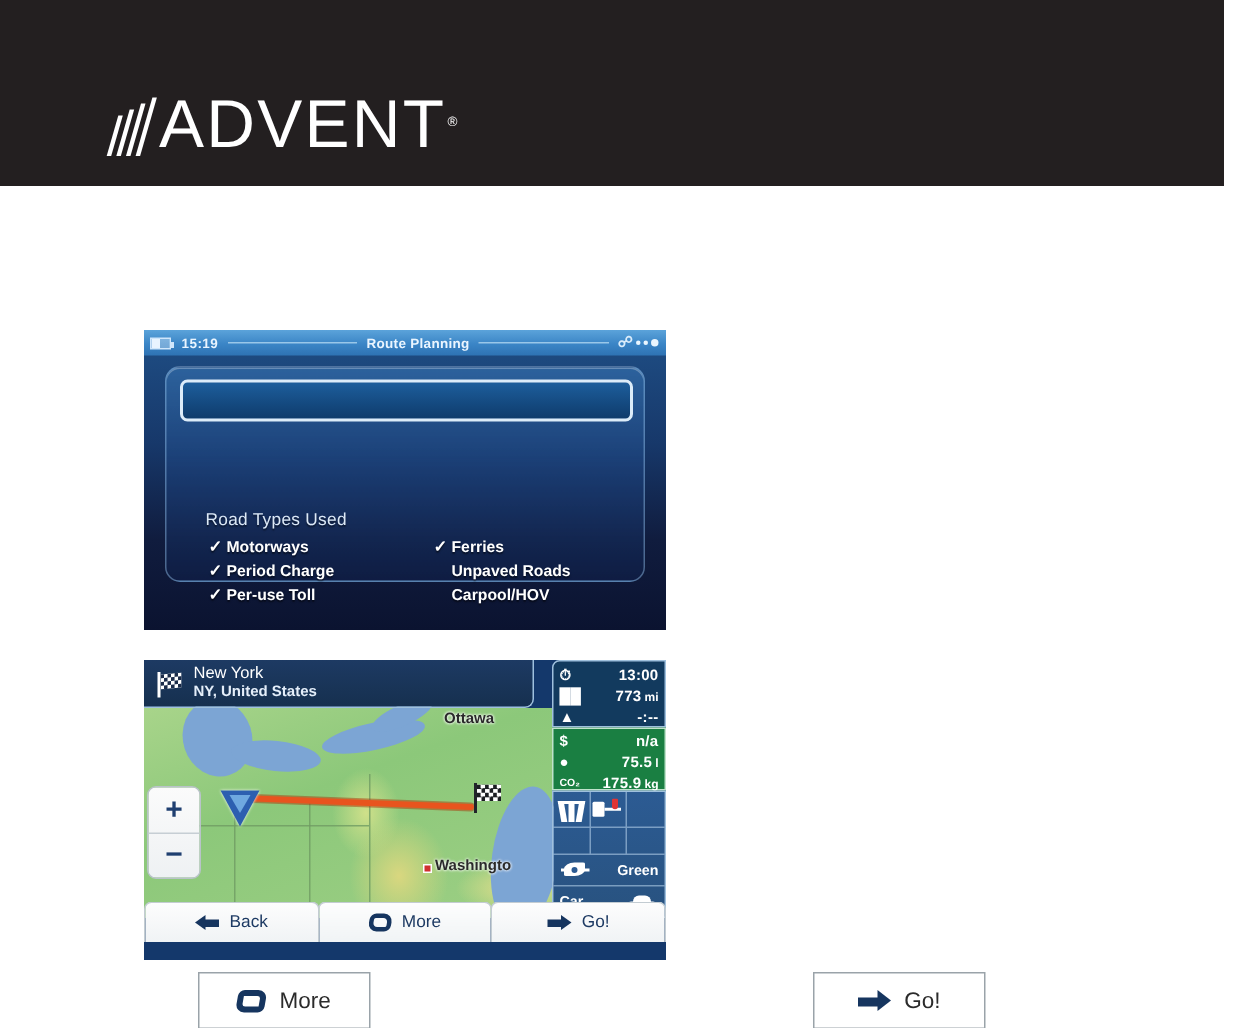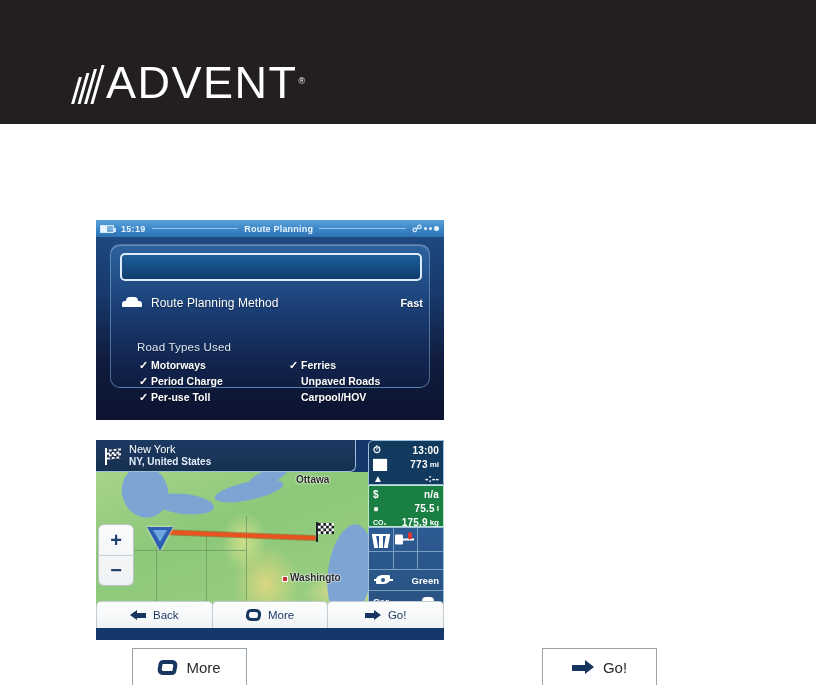--- a/index.html
+++ b/index.html
@@ -397,25 +397,20 @@
       <span class="dot"></span>
         <span class="dot"></span>
         <span class="dot big"></span>
     </span>
   </div>
 
   <div class="rp-panel">
 
     <div class="rp-field" title=""></div>
 
-    <div class="rp-method-row">
-      <span class="rp-car-icon"></span>
-      <span class="rp-method-label">Route Planning Method</span>
-      <span class="rp-method-value">Fast</span>
-    </div>
 
     <div class="rp-section-title">Road Types Used</div>
 
     <div class="rp-roadgrid">
       <div class="rp-road">
         <span class="rp-check">✓</span>
         <span>Motorways</span>
       </div>
       <div class="rp-road">
         <span class="rp-check">✓</span>

